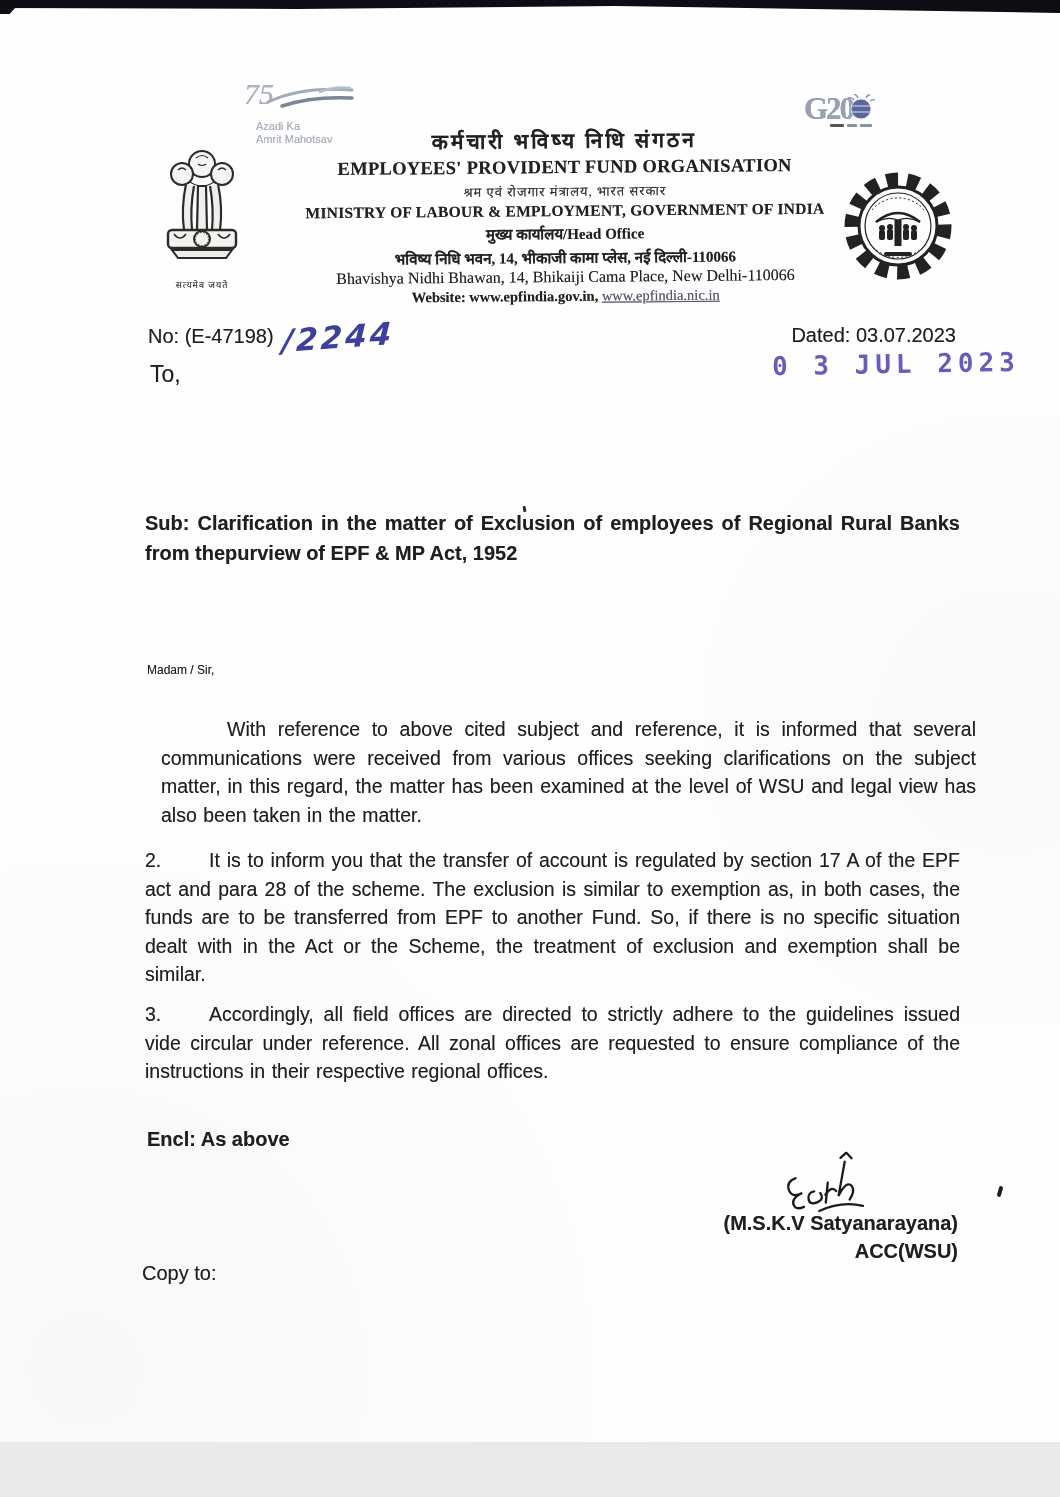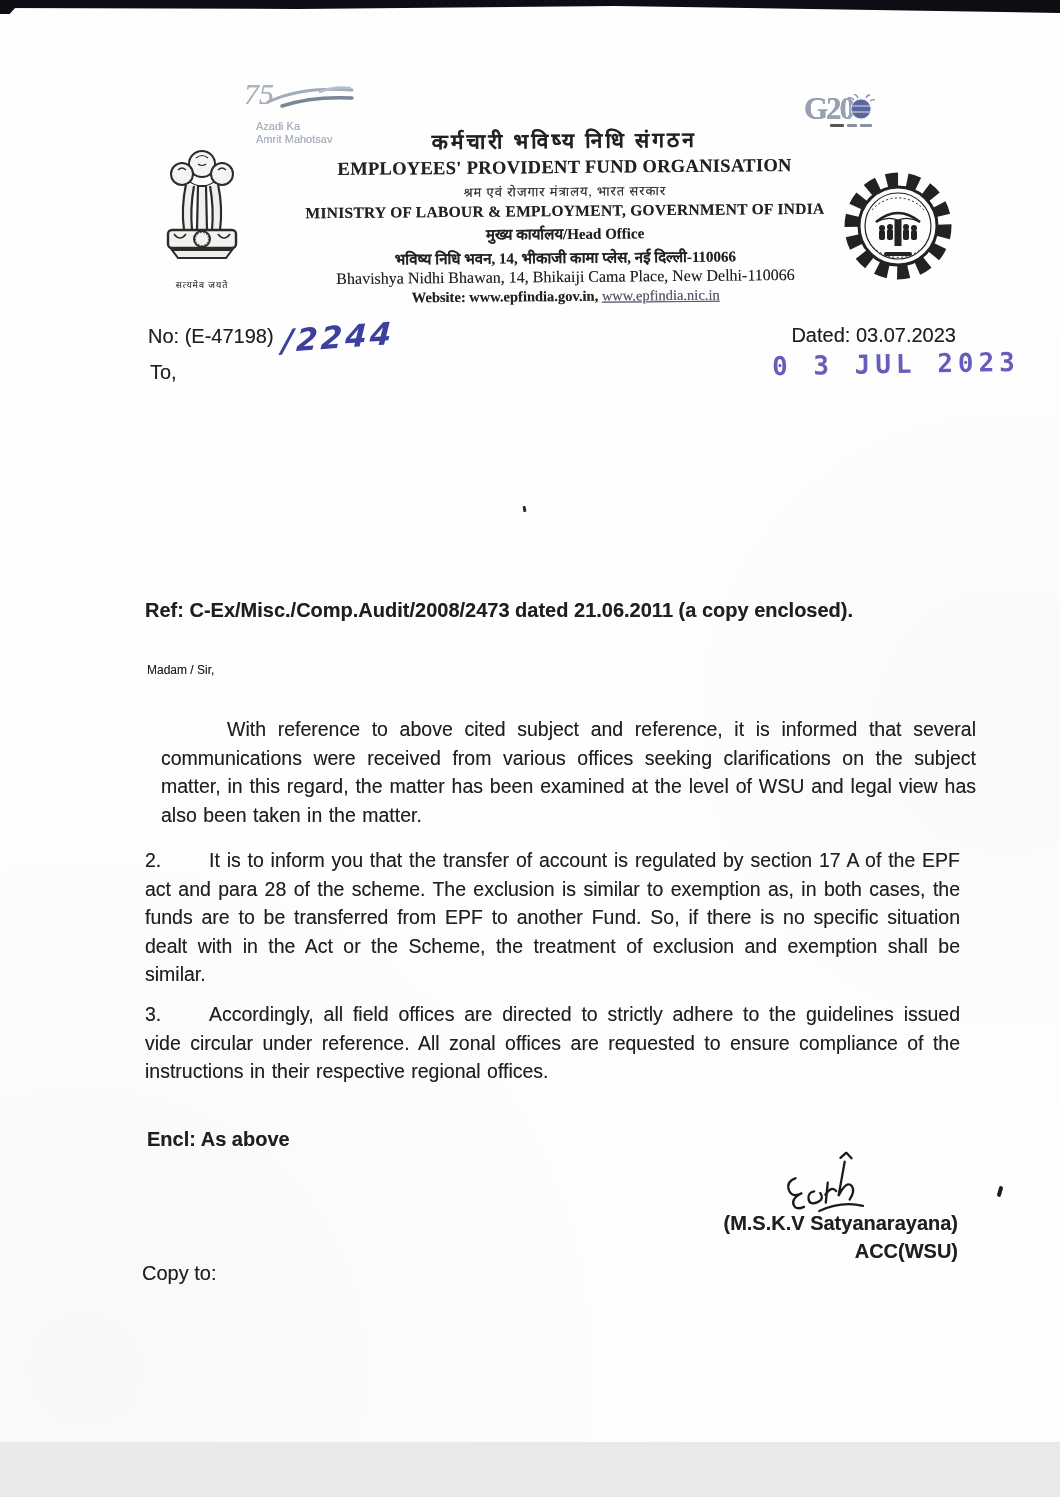--- a/index.html
+++ b/index.html
@@ -61,21 +61,21 @@
 
   
   .no-line{left:148px;top:314px;font-size:20px;}
   .handwritten{display:inline-block;color:#3c3f9e;font-size:31px;font-style:italic;font-weight:600;
     font-family:"DejaVu Sans",sans-serif;letter-spacing:3px;transform:rotate(-4deg) skewX(-7deg);
     position:relative;top:5px;margin-left:8px;text-shadow:none;}
   .dated{left:700px;top:324px;width:256px;text-align:right;font-size:20px;}
   .stamp{left:772px;top:349px;font-size:26px;color:#564db3;font-family:"DejaVu Sans Mono",monospace;
     font-weight:bold;letter-spacing:5px;transform:rotate(-1deg);opacity:.9;text-shadow:none;}
 
-  .to{left:150px;top:361px;font-size:20px;}
+  .to{left:150px;top:361px;font-size:23px;}
   .recipients{left:215px;top:397px;font-size:20.5px;line-height:29px;}
 
   .subject{left:145px;top:508px;width:815px;font-size:20px;font-weight:bold;line-height:30px;text-align:justify;margin:0;}
   .ref{left:145px;top:595px;width:815px;font-size:20px;font-weight:bold;line-height:30px;text-align:justify;margin:0;}
   .salutation{left:147px;top:663px;font-size:12px;}
 
   .para{width:815px;font-size:19.5px;line-height:28.5px;text-align:justify;margin:0;word-spacing:1px;}
   .p1{left:161px;top:715px;text-indent:66px;}
   .p2{left:145px;top:846px;}
   .p3{left:145px;top:1000px;}
@@ -199,21 +199,21 @@
   </div>
 
   <div class="abs no-line">
     <span>No: (E-47198)</span><span class="handwritten">/2244</span>
   </div>
   <div class="abs dated">Dated: 03.07.2023</div>
   <div class="abs stamp">0 3 JUL 2023</div>
 
   <div class="abs to">To,</div>
 
-  <p class="abs ref">Ref: C-Ex/Misc./Comp.Audit/2008/2473 dated 21.06.2011 (a copy enclosed).</p>
+  <p class="abs subject">Sub: Clarification in the matter of Exclusion of employees of Regional Rural Banks from thepurview of EPF &amp; MP Act, 1952</p>
 
   <div class="abs salutation">Madam / Sir,</div>
 
   <p class="abs para p1">With reference to above cited subject and reference, it is informed that several communications were received from various offices seeking clarifications on the subject matter, in this regard, the matter has been examined at the level of WSU and legal view has also been taken in the matter.</p>
 
   <p class="abs para p2">
     <span class="pnum">2.</span><span>It is to inform you that the transfer of account is regulated by section 17 A of the EPF act and para 28 of the scheme. The exclusion is similar to exemption as, in both cases, the funds are to be transferred from EPF to another Fund. So, if there is no specific situation dealt with in the Act or the Scheme, the treatment of exclusion and exemption shall be similar.</span>
   </p>
 
   <p class="abs para p3">

